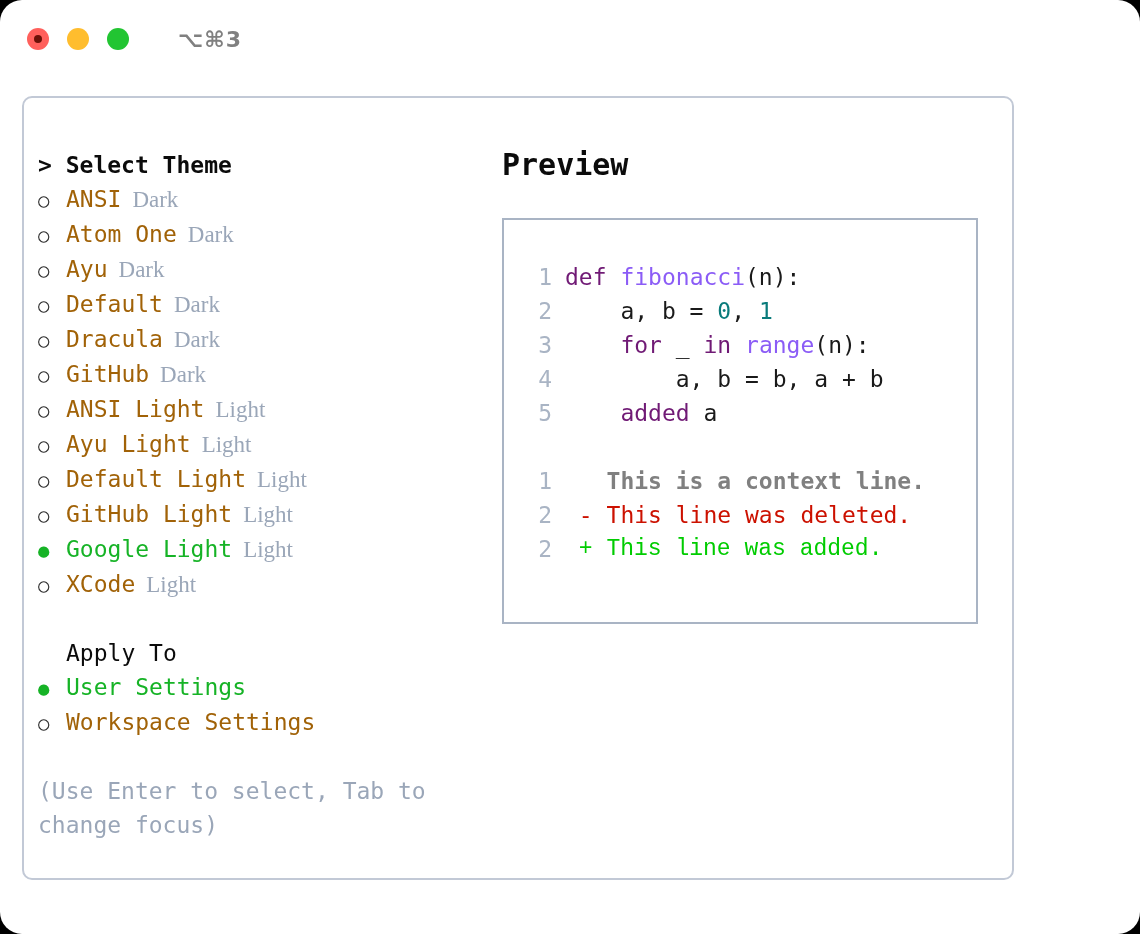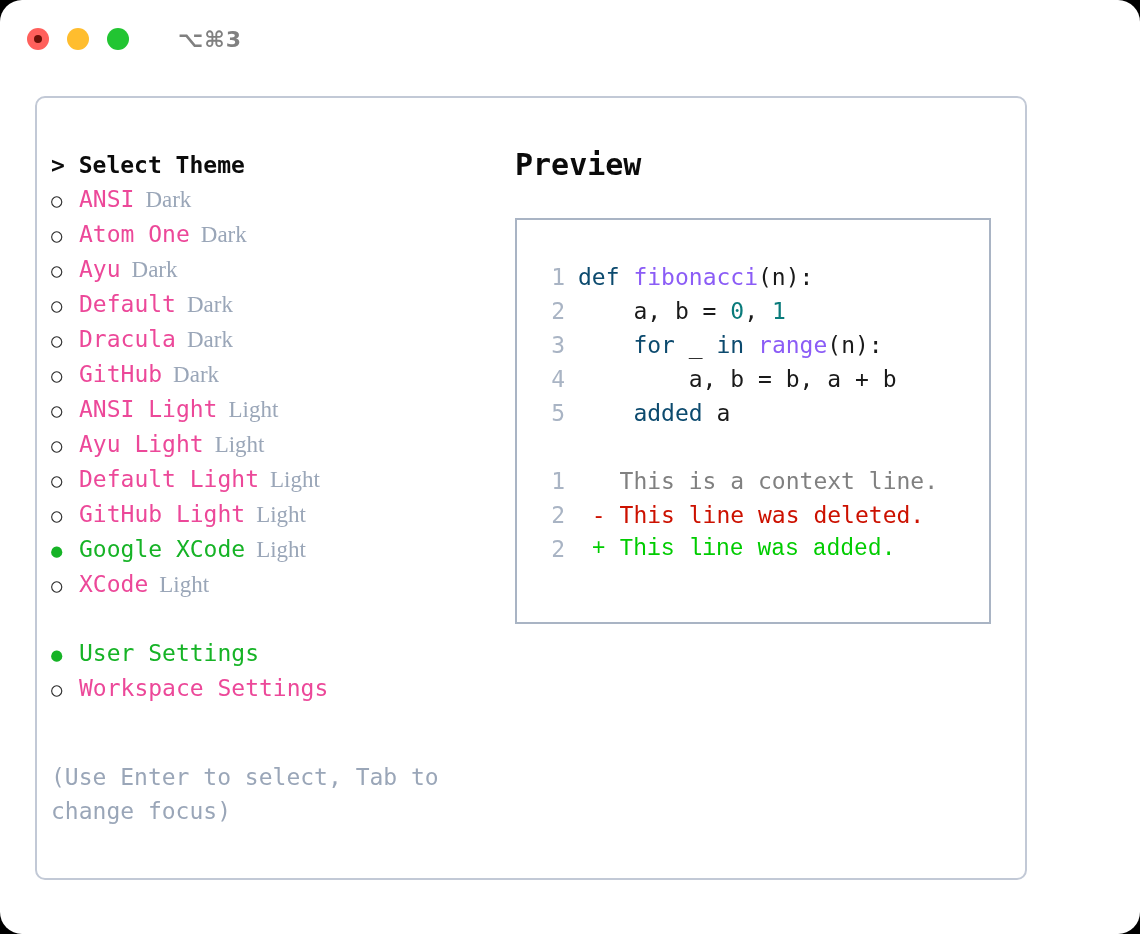--- a/index.html
+++ b/index.html
@@ -57,21 +57,21 @@
     color: #808080;
     font-family: "DejaVu Sans", sans-serif;
     font-size: 22px;
     font-weight: bold;
     letter-spacing: 1px;
   }
 
   
   #card {
     position: absolute;
-    left: 35px; top: 96px;
+    left: 22px; top: 96px;
     width: 992px;
     height: 784px;
     border: 2px solid #c2c9d6;
     border-radius: 10px;
     background: #ffffff;
   }
 
   #columns {
     position: absolute;
     left: 0; top: 0;
@@ -106,32 +106,32 @@
     font-size: 23px;
     white-space: pre;
   }
   .marker {
     width: 28px;
     flex: 0 0 28px;
     color: #2f2f2f;
     font-size: 19px;
   }
   .marker.on { color: #16b326; }
-  .opt-name { color: #ec4899; }
+  .opt-name { color: #a16207; }
   .opt-row.selected .opt-name { color: #16b326; }
   .opt-cat {
     color: #9aa6b8;
     margin-left: 11px;
     font-family: Liberation Serif, serif;
   }
 
   .spacer-lg { height: 34px; }
 
   #hint {
-    margin-top: 54px;
+    margin-top: 34px;
     font-size: 23px;
     line-height: 34px;
     color: #9aa6b8;
     width: 420px;
   }
 
   
   #right-pane {
     position: absolute;
     left: 478px;
@@ -162,27 +162,27 @@
   }
   .lineno {
     width: 34px;
     flex: 0 0 34px;
     text-align: right;
     color: #a9b4c4;
     margin-right: 13px;
   }
   .code-text { color: #1a1a1a; }
 
-  .tok-kw  { color: #0c4a6e; }
+  .tok-kw  { color: #701a75; }
   .tok-fn  { color: #8b5cf6; }
   .tok-num { color: #0a7b7b; }
   .tok-pl  { color: #1a1a1a; }
 
   .diff-gap { height: 34px; }
-  .diff-ctx { color: #808080; }
+  .diff-ctx { color: #808080; font-weight: bold; }
   .diff-del { color: #cc1100; }
   .diff-add { color: #00cc00; font-family: Liberation Mono, monospace; }
 </style>
 </head>
 <body>
 
 <div id="window">
 
   <div id="titlebar">
     <div class="dot red"></div>
@@ -200,26 +200,27 @@
             <div class="opt-row"><span class="marker">○</span><span class="opt-name">ANSI</span><span class="opt-cat">Dark</span></div>
             <div class="opt-row"><span class="marker">○</span><span class="opt-name">Atom One</span><span class="opt-cat">Dark</span></div>
             <div class="opt-row"><span class="marker">○</span><span class="opt-name">Ayu</span><span class="opt-cat">Dark</span></div>
             <div class="opt-row"><span class="marker">○</span><span class="opt-name">Default</span><span class="opt-cat">Dark</span></div>
             <div class="opt-row"><span class="marker">○</span><span class="opt-name">Dracula</span><span class="opt-cat">Dark</span></div>
             <div class="opt-row"><span class="marker">○</span><span class="opt-name">GitHub</span><span class="opt-cat">Dark</span></div>
             <div class="opt-row"><span class="marker">○</span><span class="opt-name">ANSI Light</span><span class="opt-cat">Light</span></div>
             <div class="opt-row"><span class="marker">○</span><span class="opt-name">Ayu Light</span><span class="opt-cat">Light</span></div>
             <div class="opt-row"><span class="marker">○</span><span class="opt-name">Default Light</span><span class="opt-cat">Light</span></div>
             <div class="opt-row"><span class="marker">○</span><span class="opt-name">GitHub Light</span><span class="opt-cat">Light</span></div>
-            <div class="opt-row selected"><span class="marker on">●</span><span class="opt-name">Google XCode</span><span class="opt-cat">Light</span></div>
+            <div class="opt-row selected"><span class="marker on">●</span><span class="opt-name">Google Light</span><span class="opt-cat">Light</span></div>
             <div class="opt-row"><span class="marker">○</span><span class="opt-name">XCode</span><span class="opt-cat">Light</span></div>
           </div>
 
         <div class="spacer-lg"></div>
 
+        <div class="list-header sub">Apply To</div>
         <div id="apply-list">
             <div class="opt-row selected"><span class="marker on">●</span><span class="opt-name">User Settings</span></div>
             <div class="opt-row"><span class="marker">○</span><span class="opt-name">Workspace Settings</span></div>
           </div>
 
         <div id="hint">(Use Enter to select, Tab to change focus)</div>
       </div>
 
       <div id="right-pane">
         <div id="preview-title">Preview</div>

